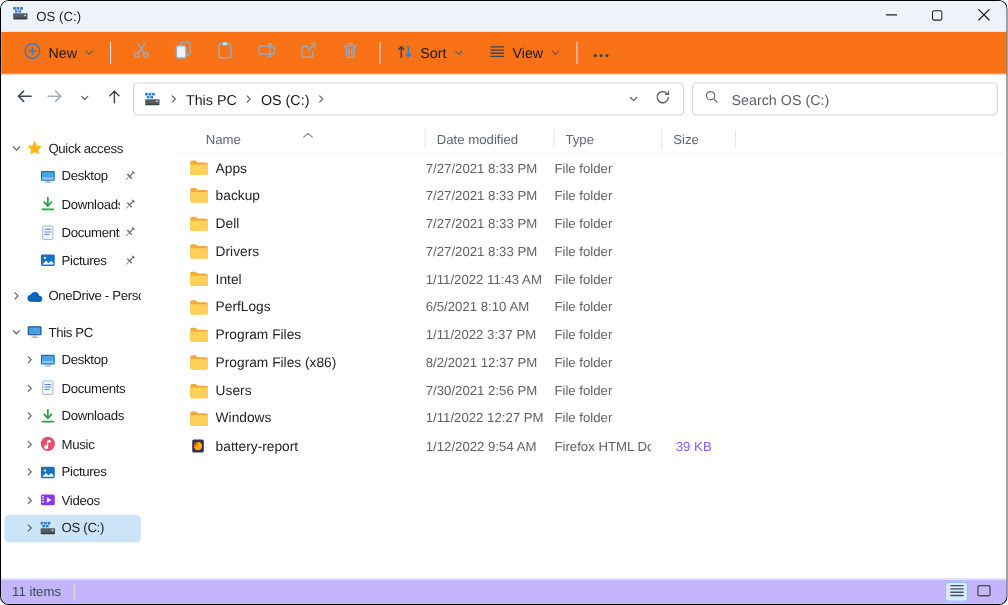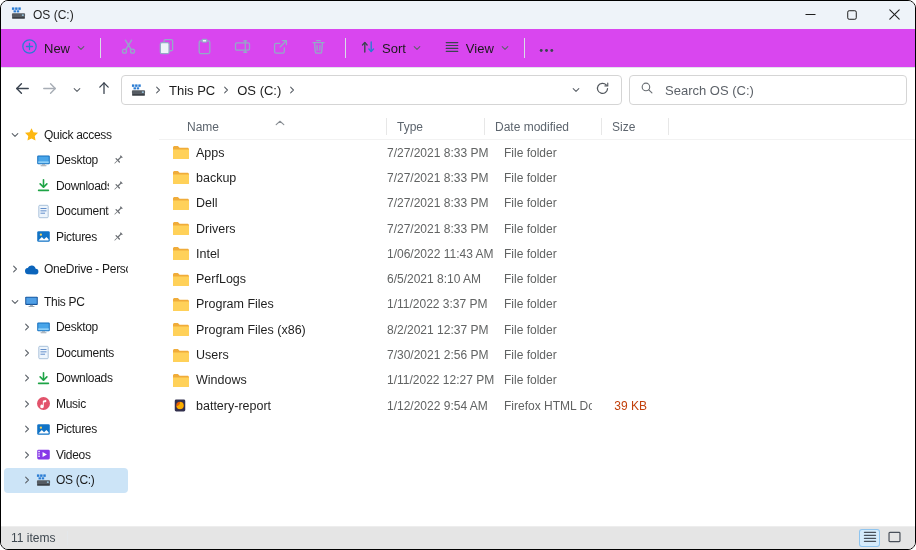--- a/index.html
+++ b/index.html
@@ -5,21 +5,21 @@
   html,body{margin:0;padding:0;background:#fff;}
   body{width:916px;height:550px;font-family:"Liberation Sans",sans-serif;}
   .window{width:916px;height:550px;box-sizing:border-box;border:1px solid #000000;border-radius:8px;
     overflow:hidden;display:flex;flex-direction:column;background:#fff;}
   
   .titlebar{height:28px;flex:0 0 28px;background:#eef3f9;display:flex;align-items:center;padding-left:10px;}
   .tb-title{font-size:12px;color:#1f1f1f;margin-left:7px;}
   .tb-spacer{flex:1;}
   .tb-btn{width:42px;height:28px;display:flex;align-items:center;justify-content:center;cursor:default;}
   
-  .toolbar{height:38px;flex:0 0 38px;background:#d946ef;border-bottom:1px solid #e0e5eb;
+  .toolbar{height:38px;flex:0 0 38px;background:#f97316;border-bottom:1px solid #e0e5eb;
     display:flex;align-items:center;padding:0 14px;}
   .tbtn{display:flex;align-items:center;gap:6px;font-size:13px;color:#1b1b1b;padding:4px 6px;border-radius:4px;}
   .ticon{width:38px;height:28px;display:flex;align-items:center;justify-content:center;}
   .sep{width:1px;height:20px;background:#d8dee6;margin:0 8px;}
   .chev{display:flex;align-items:center;}
   
   .addressrow{height:44px;flex:0 0 44px;background:#fff;display:flex;align-items:center;padding:0 8px;}
   .navbtn{width:25px;height:28px;display:flex;align-items:center;justify-content:center;margin:0 1px;}
   .crumbbox{flex:1;height:30px;box-sizing:border-box;border:1px solid #d5d5d5;border-radius:4px;
     display:flex;align-items:center;padding:0 7px;margin:0 7px 0 4px;font-size:13px;color:#1b1b1b;}
@@ -51,24 +51,24 @@
   .h-date{width:117px;padding-left:10px;}
   .h-type{width:98px;padding-left:10px;}
   .h-size{width:67px;padding-left:10px;}
   .sortcaret{position:absolute;left:116px;top:1px;}
   .rows{flex:1;overflow:hidden;}
   .frow{height:25.3px;display:flex;align-items:center;padding-left:12px;font-size:12.5px;cursor:default;}
   .fic{width:18px;flex:0 0 18px;display:flex;justify-content:center;align-items:center;margin-right:7px;}
   .fname{width:181px;color:#1f1f1f;white-space:nowrap;overflow:hidden;}
   .fdate{width:117px;box-sizing:border-box;padding-left:10px;color:#616363;font-size:12px;white-space:nowrap;}
   .ftype{width:98px;box-sizing:border-box;padding-left:10px;color:#616363;font-size:12px;white-space:nowrap;overflow:hidden;}
-  .fsize{width:67px;box-sizing:border-box;padding-right:12px;color:#c2410c;font-size:12px;text-align:right;white-space:nowrap;}
+  .fsize{width:67px;box-sizing:border-box;padding-right:12px;color:#8b5cf6;font-size:12px;text-align:right;white-space:nowrap;}
   
   .statusbar{height:22px;flex:0 0 22px;border-top:1px solid #ededed;display:flex;align-items:center;
-    padding:0 10px;font-size:12px;color:#3f4850;background:#e5e5e5;}
+    padding:0 10px;font-size:12px;color:#3f4850;background:#c4b5fd;}
   .st-sep{width:1px;height:14px;background:#e4e7ea;margin-left:12px;}
   .st-spacer{flex:1;}
   .viewtoggle{width:21px;height:18px;display:flex;align-items:center;justify-content:center;border-radius:3px;margin-left:4px;}
   .viewtoggle.active{background:#d6ebfb;box-shadow:0 0 0 1px #8fc4ee inset;}
 </style>
 </head>
 <body>
 
 <div class="window">
 
@@ -557,22 +557,22 @@
           </span>
           <span class="sb-label">Network</span>
         </div>
       </div>
     <div class="content">
       <div class="lheader" id="lheader">
         <span class="sortcaret"><svg width="10" height="6" viewBox="0 0 12 7" fill="none" stroke="#878c92" stroke-width="1.3" stroke-linecap="round" stroke-linejoin="round">
               <path d="M1.4 5.4L6 1.4l4.6 4"></path>
             </svg></span>
       <span class="hcell h-name">Name</span>
+          <span class="hcell h-date">Date modified</span>
           <span class="hcell h-type">Type</span>
-          <span class="hcell h-date">Date modified</span>
           <span class="hcell h-size">Size</span>
         </div>
       <div class="rows" id="rows">
           <div class="frow">
             <span class="fic">
               <svg width="17" height="15" viewBox="0 0 17 15">
                 <path d="M1 2.6c0-.9.7-1.6 1.6-1.6h3.3l1.7 1.7h7.8c.9 0 1.6.7 1.6 1.6v8.1c0 .9-.7 1.6-1.6 1.6H2.6c-.9 0-1.6-.7-1.6-1.6z" fill="#f0ac3a"></path>
                 <path d="M1 4.6h16v7.8c0 .9-.7 1.6-1.6 1.6H2.6c-.9 0-1.6-.7-1.6-1.6z" fill="#ffd159"></path>
               </svg>
             </span>
@@ -618,21 +618,21 @@
             <span class="fsize"></span>
           </div>
           <div class="frow">
             <span class="fic">
               <svg width="17" height="15" viewBox="0 0 17 15">
                 <path d="M1 2.6c0-.9.7-1.6 1.6-1.6h3.3l1.7 1.7h7.8c.9 0 1.6.7 1.6 1.6v8.1c0 .9-.7 1.6-1.6 1.6H2.6c-.9 0-1.6-.7-1.6-1.6z" fill="#f0ac3a"></path>
                 <path d="M1 4.6h16v7.8c0 .9-.7 1.6-1.6 1.6H2.6c-.9 0-1.6-.7-1.6-1.6z" fill="#ffd159"></path>
               </svg>
             </span>
             <span class="fname">Intel</span>
-            <span class="fdate">1/06/2022 11:43 AM</span>
+            <span class="fdate">1/11/2022 11:43 AM</span>
             <span class="ftype">File folder</span>
             <span class="fsize"></span>
           </div>
           <div class="frow">
             <span class="fic">
               <svg width="17" height="15" viewBox="0 0 17 15">
                 <path d="M1 2.6c0-.9.7-1.6 1.6-1.6h3.3l1.7 1.7h7.8c.9 0 1.6.7 1.6 1.6v8.1c0 .9-.7 1.6-1.6 1.6H2.6c-.9 0-1.6-.7-1.6-1.6z" fill="#f0ac3a"></path>
                 <path d="M1 4.6h16v7.8c0 .9-.7 1.6-1.6 1.6H2.6c-.9 0-1.6-.7-1.6-1.6z" fill="#ffd159"></path>
               </svg>
             </span>

